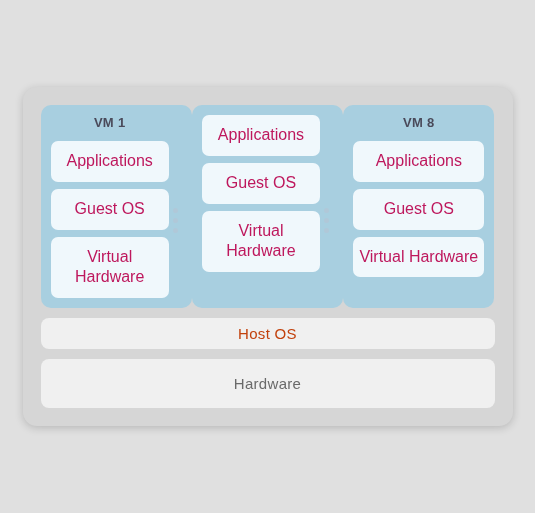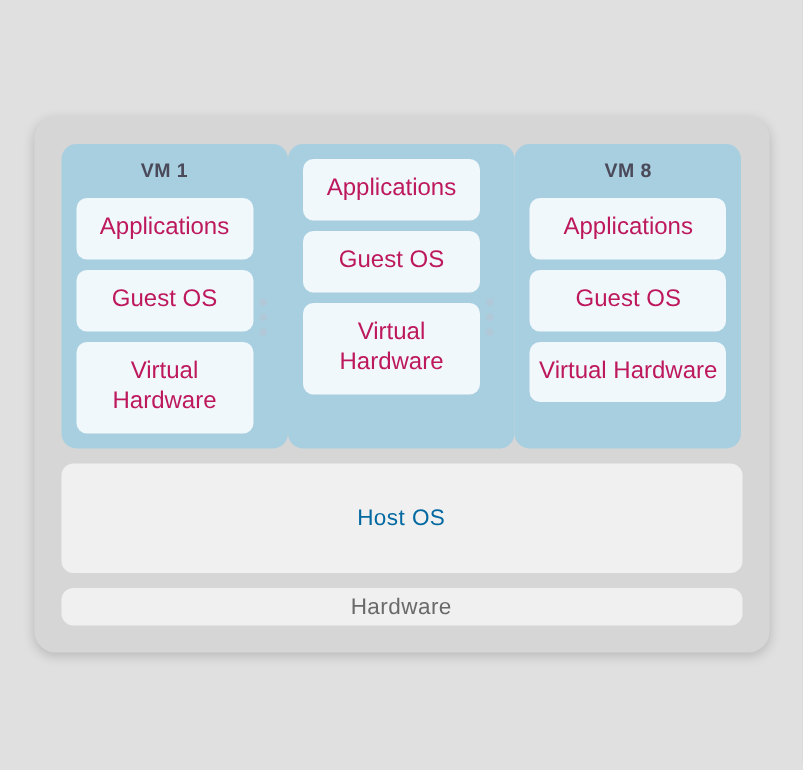--- a/index.html
+++ b/index.html
@@ -97,32 +97,32 @@
       text-align: center;
       font-size: 15px;
       color: #5a6a5a;
       font-weight: 500;
       letter-spacing: 0.3px;
     }
 
     .hostos-row {
       background: #f0f0f0;
       border-radius: 8px;
-      padding: 28px 10px;
+      padding: 7px 10px;
       text-align: center;
       font-size: 15px;
-      color: #0369a1;
+      color: #c2410c;
       font-weight: 500;
       letter-spacing: 0.3px;
     }
 
     .hardware-row {
       background: #f0f0f0;
       border-radius: 8px;
-      padding: 4px 10px;
+      padding: 16px 10px;
       text-align: center;
       font-size: 15px;
       color: #6a6a6a;
       font-weight: 500;
       letter-spacing: 0.3px;
     }
   </style>
 </head>
 <body>
 

